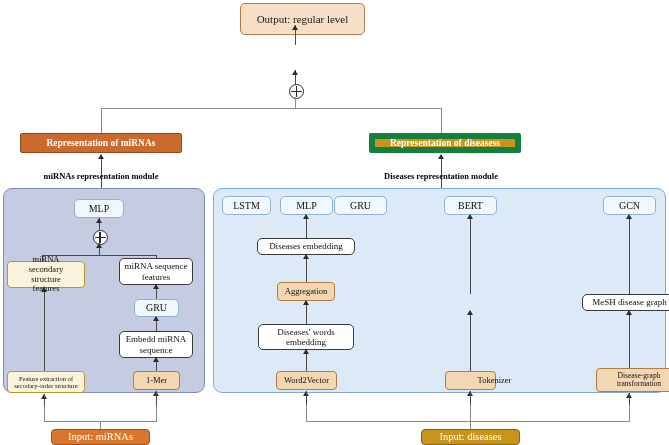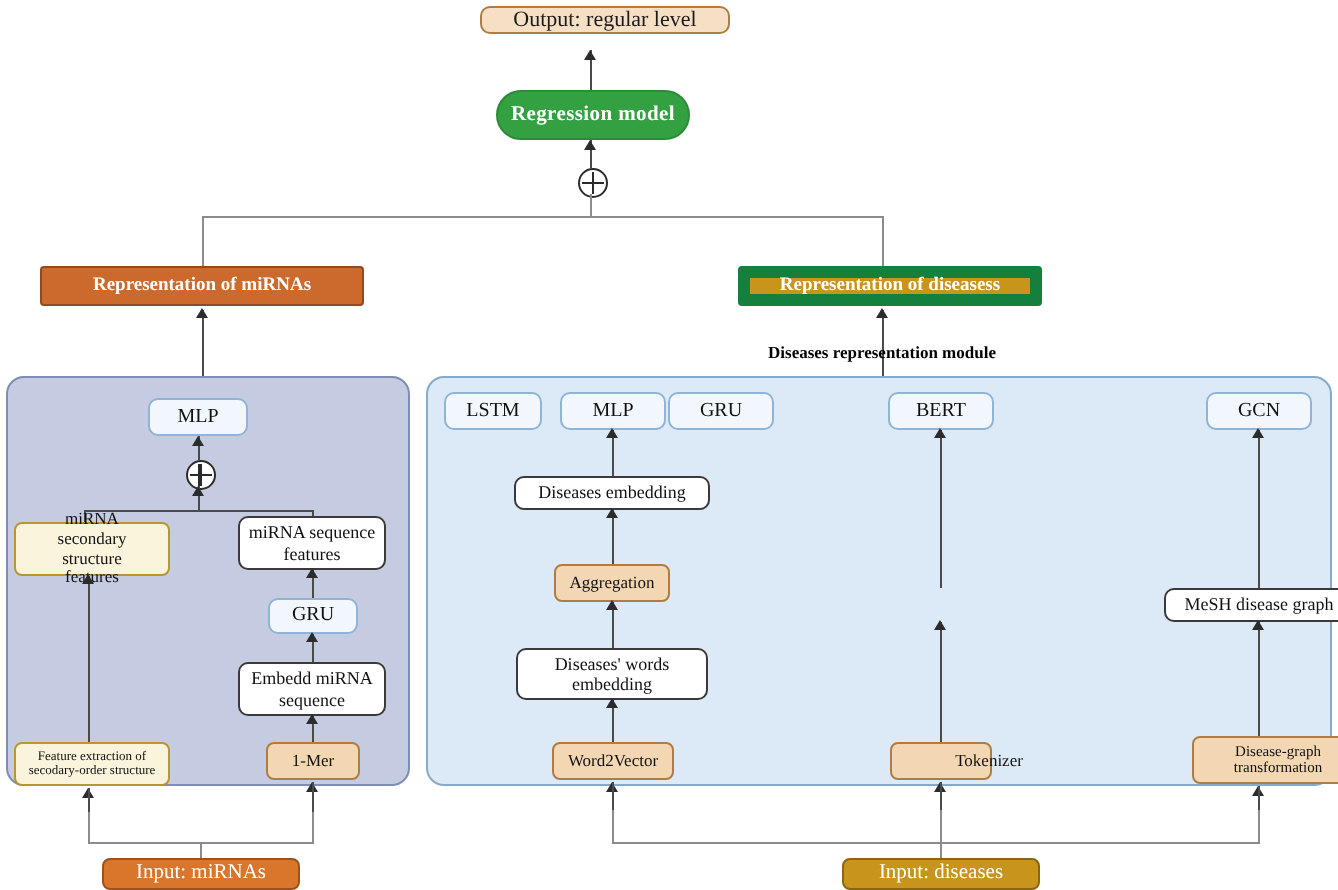--- a/index.html
+++ b/index.html
@@ -51,26 +51,25 @@
         border-radius:50%;background:#ffffff;}
   .plus:before,.plus:after{content:"";position:absolute;background:#2b2b2b;}
   .plus:before{left:1px;right:1px;top:50%;height:1.2px;margin-top:-.6px;}
   .plus:after{top:1px;bottom:1px;left:50%;width:1.2px;margin-left:-.6px;}
 </style>
 </head>
 <body>
 
 <div id="canvas">
 
-  <div class="node pill-out" style="left:240px;top:3px;width:125px;height:14px;">Output: regular level</div>
+  <div class="node pill-out" style="left:240px;top:3px;width:125px;height:32px;">Output: regular level</div>
 
   <div class="vline" style="left:295px;top:25px;height:20px;"></div>
   <div class="arrow" style="left:292.4px;top:25px;"></div>
 
-  <div class="node pill-green" style="left:248px;top:45px;width:97px;height:25px;">Regression model</div>
 
   <div class="vline" style="left:295px;top:70px;height:14px;"></div>
   <div class="arrow" style="left:292.4px;top:70px;"></div>
 
   <div class="plus" style="left:289px;top:84px;"></div>
 
   <div class="vline-grey" style="left:295px;top:97px;height:12px;"></div>
 
   <div class="hline-grey" style="left:101px;top:108px;width:340px;"></div>
   <div class="vline-grey" style="left:101px;top:108px;height:25px;"></div>
@@ -79,20 +78,21 @@
   <div class="node banner-orange" style="left:20px;top:133px;width:162px;height:20px;">Representation of miRNAs</div>
 
   <div class="node banner-gold" style="left:369px;top:133px;width:152px;height:20px;">Representation of diseasess</div>
 
   <div class="vline" style="left:101px;top:155px;height:33px;"></div>
   <div class="arrow" style="left:98.4px;top:154px;"></div>
 
   <div class="vline" style="left:441px;top:155px;height:33px;"></div>
   <div class="arrow" style="left:438.4px;top:154px;"></div>
 
+  <div class="module-label" style="left:11px;top:171px;width:180px;">miRNAs representation module</div>
   <div class="module-label" style="left:361px;top:171px;width:160px;">Diseases representation module</div>
 
   <div class="panel panel-left" style="left:3px;top:188px;width:202px;height:205px;"></div>
 
   <div class="node box-bluewhite" style="left:74px;top:199px;width:50px;height:19px;">MLP</div>
 
   <div class="vline" style="left:98.5px;top:218px;height:12px;"></div>
   <div class="arrow" style="left:95.9px;top:218px;"></div>
 
   <div class="plus" style="left:92.5px;top:230px;"></div>

